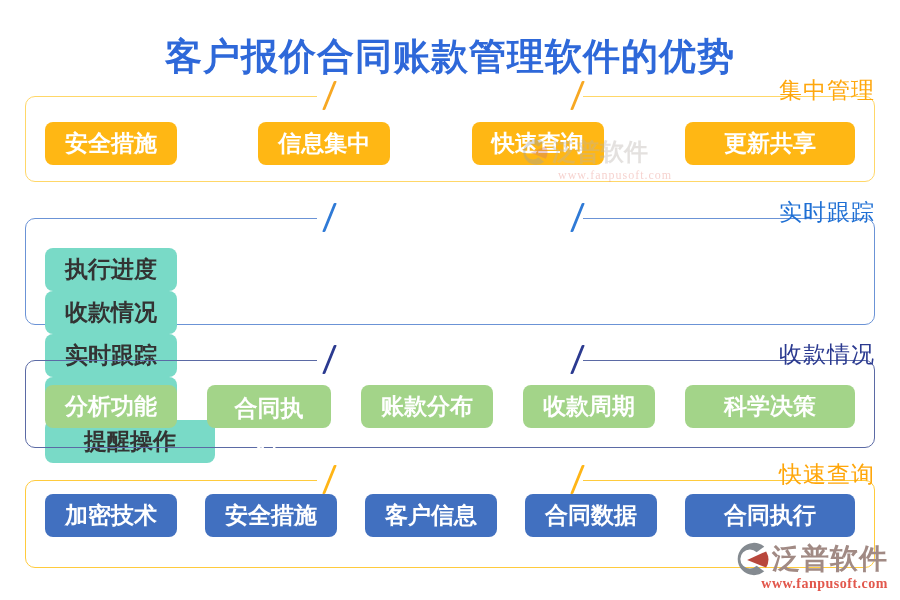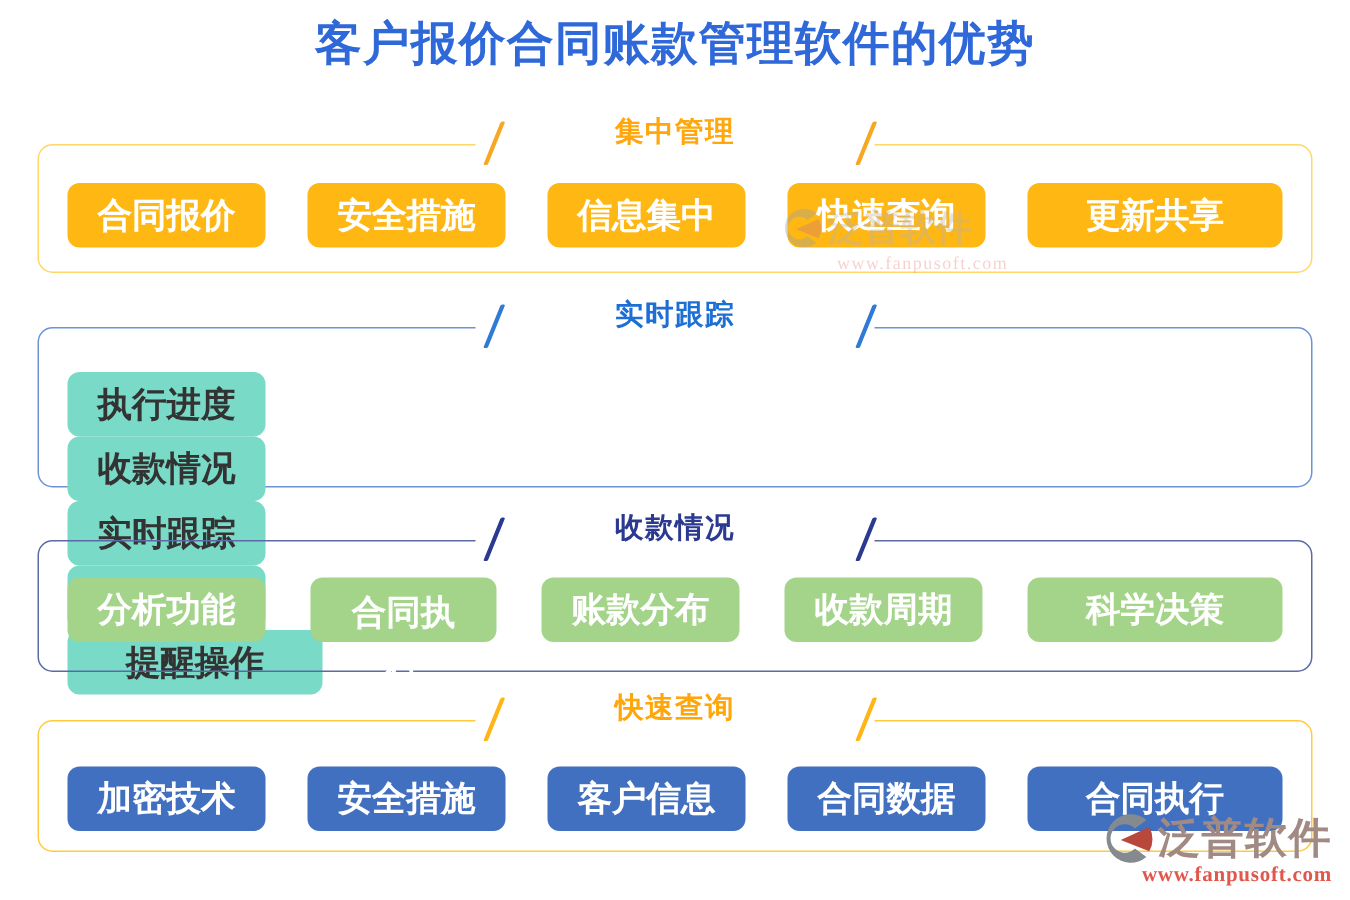--- a/index.html
+++ b/index.html
@@ -2,22 +2,22 @@
 <html><head>
 <meta charset="utf-8">
 <style>
   html,body{margin:0;padding:0;background:#fff;}
   .stage{
     position:relative;width:900px;height:600px;background:#ffffff;overflow:hidden;
     font-family:"Liberation Serif","DejaVu Serif",serif;
   }
   
   .page-title{
-    position:absolute;top:8px;left:0;width:100%;margin:0;
-    text-align:center;font-size:31px;font-weight:700;letter-spacing:1px;
+    position:absolute;top:32px;left:0;width:100%;margin:0;
+    text-align:center;font-size:37px;font-weight:700;letter-spacing:1px;
     color:#2e68d9;
   }
   
   .panel{position:absolute;left:25px;width:850px;}
   #s1{top:78px;height:104px;}
   #s2{top:200px;height:125px;}
   #s3{top:342px;height:106px;}
   #s4{top:462px;height:106px;}
   .panel-box{
     position:absolute;left:0;right:0;top:18px;bottom:0;
@@ -27,32 +27,32 @@
     position:absolute;top:14px;left:292px;width:266px;height:9px;background:#ffffff;
   }
   .slash{
     position:absolute;top:3px;width:3px;height:29px;background:var(--slash);
     transform:skewX(-22deg);border-radius:1px;
   }
   .slash-l{left:303px;}
   .slash-r{left:551px;}
   .panel-title{
     position:absolute;top:-3px;left:0;right:0;margin:0;
-    text-align:center;font-size:19px;font-weight:700;color:var(--heading);
+    text-align:right;font-size:23px;font-weight:400;color:var(--heading);
     letter-spacing:1px;
   }
   .btn-row{
     position:absolute;left:0;right:0;
     display:flex;justify-content:space-between;align-items:flex-start;
     padding:0 20px;
   }
   #s1 .btn-row{top:44px;}
   #s2 .btn-row{top:48px;flex-direction:column;}
   #s3 .btn-row{top:43px;gap:24px;}
-  #s4 .btn-row{top:49px;gap:18px;}
+  #s4 .btn-row{top:32px;gap:18px;}
   .tag{
     height:43px;line-height:43px;min-width:132px;padding:0 8px;
     border-radius:8px;background:var(--btn);color:var(--btntext);
     font-size:23px;font-weight:700;text-align:center;white-space:nowrap;
     cursor:pointer;box-sizing:border-box;
   }
   .btn-row .tag:last-child{min-width:170px;}
   
   .tag.clip{min-width:124px;font-family:Liberation Serif, serif;}
   .tag.clip .lbl{
@@ -85,21 +85,20 @@
 
   <h1 class="page-title" style="color: rgb(46, 104, 217);">客户报价合同账款管理软件的优势</h1>
 
   <section class="panel" id="s1" style="--border: #ffd768; --heading: #ffa70c; --btn: #ffb714; --btntext: #ffffff; --slash: #f7a823;">
     <div class="panel-box"></div>
     <div class="gap-mask"></div>
     <div class="slash slash-l"></div>
     <div class="slash slash-r"></div>
     <h2 class="panel-title">集中管理</h2>
     <div class="btn-row">
-      <div class="tag"><span class="lbl">合同报价</span></div>
       <div class="tag"><span class="lbl">安全措施</span></div>
       <div class="tag"><span class="lbl">信息集中</span></div>
       <div class="tag"><span class="lbl">快速查询</span></div>
       <div class="tag"><span class="lbl">更新共享</span></div>
     </div>
   </section>
 
   <div class="watermark-mid">
     <div class="wm-row">
       <svg class="logo-svg" width="30" height="30" viewBox="0 0 40 40">

